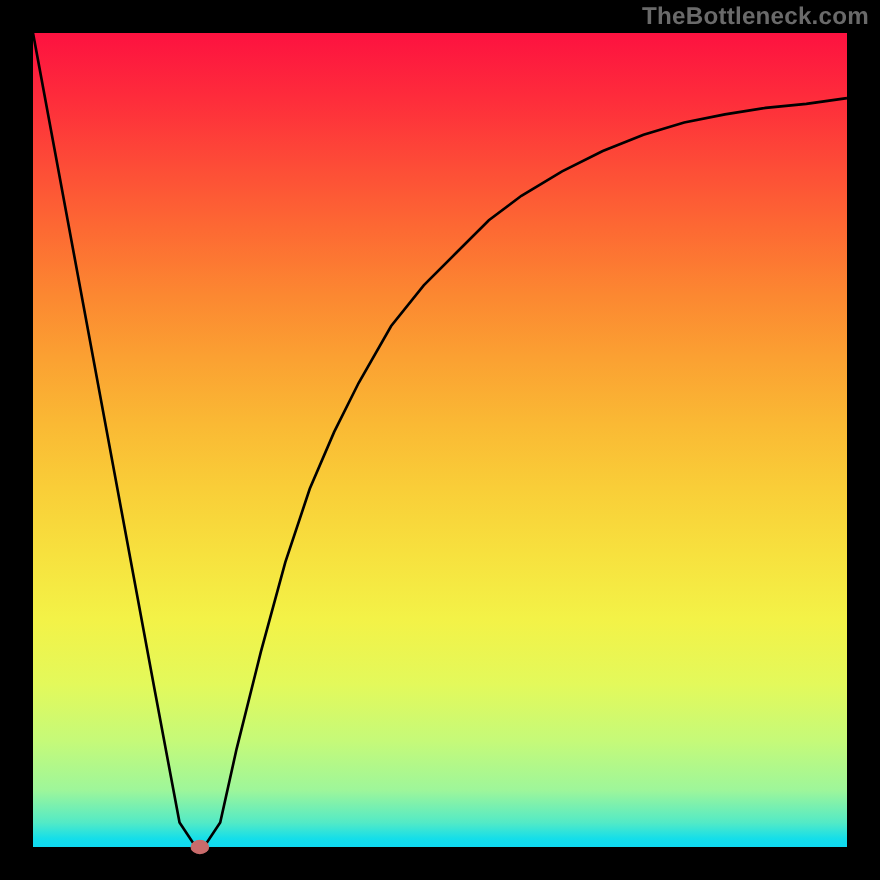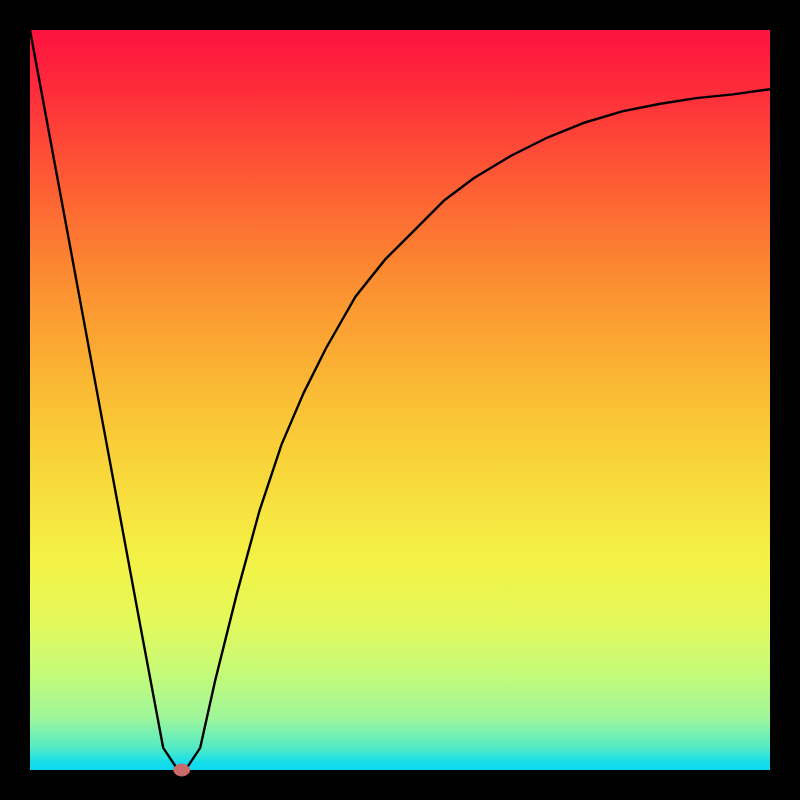--- a/index.html
+++ b/index.html
@@ -68,20 +68,21 @@
   }
   .marker {
     fill: #c96b6b;
     stroke: #c96b6b;
   }
 </style>
 </head>
 <body>
 
 <div class="frame">
+  <div class="watermark">TheBottleneck.com</div>
 
   <div class="plot-area">
     <svg class="curve" viewBox="0 0 740 740">
       <path d="M0.00 0.00 L37.00 199.80 L74.00 399.60 L111.00 599.40 L133.20 717.80 L148.00 740.00 L155.40 740.00 L170.20 717.80 L185.00 651.20 L207.20 562.40 L229.40 481.00 L251.60 414.40 L273.80 362.60 L296.00 318.20 L325.60 266.40 L355.20 229.40 L384.80 199.80 L414.40 170.20 L444.00 148.00 L481.00 125.80 L518.00 107.30 L555.00 92.50 L592.00 81.40 L629.00 74.00 L666.00 68.08 L703.00 64.38 L740.00 59.20"></path>
       <ellipse class="marker" cx="151.70" cy="740.00" rx="8" ry="6"></ellipse>
     </svg>
   </div>
 </div>
 
 </body></html>

